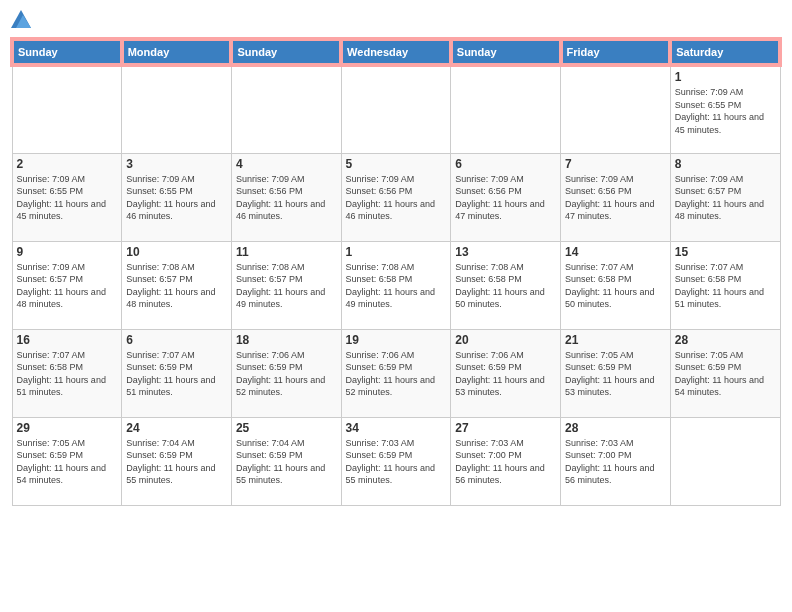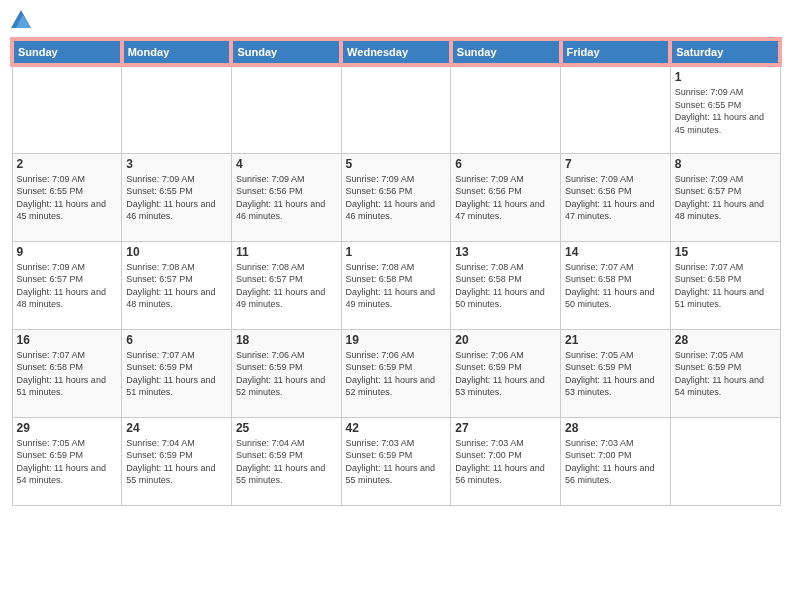--- a/index.html
+++ b/index.html
@@ -237,21 +237,21 @@
         </td>
         <td>
           <span class="day-number">24</span>
           <div class="day-info">Sunrise: 7:04 AM<br>Sunset: 6:59 PM<br>Daylight: 11 hours and 55 minutes.</div>
         </td>
         <td>
           <span class="day-number">25</span>
           <div class="day-info">Sunrise: 7:04 AM<br>Sunset: 6:59 PM<br>Daylight: 11 hours and 55 minutes.</div>
         </td>
         <td>
-          <span class="day-number">42</span>
+          <span class="day-number">34</span>
           <div class="day-info">Sunrise: 7:03 AM<br>Sunset: 6:59 PM<br>Daylight: 11 hours and 55 minutes.</div>
         </td>
         <td>
           <span class="day-number">27</span>
           <div class="day-info">Sunrise: 7:03 AM<br>Sunset: 7:00 PM<br>Daylight: 11 hours and 56 minutes.</div>
         </td>
         <td>
           <span class="day-number">28</span>
           <div class="day-info">Sunrise: 7:03 AM<br>Sunset: 7:00 PM<br>Daylight: 11 hours and 56 minutes.</div>
         </td>

